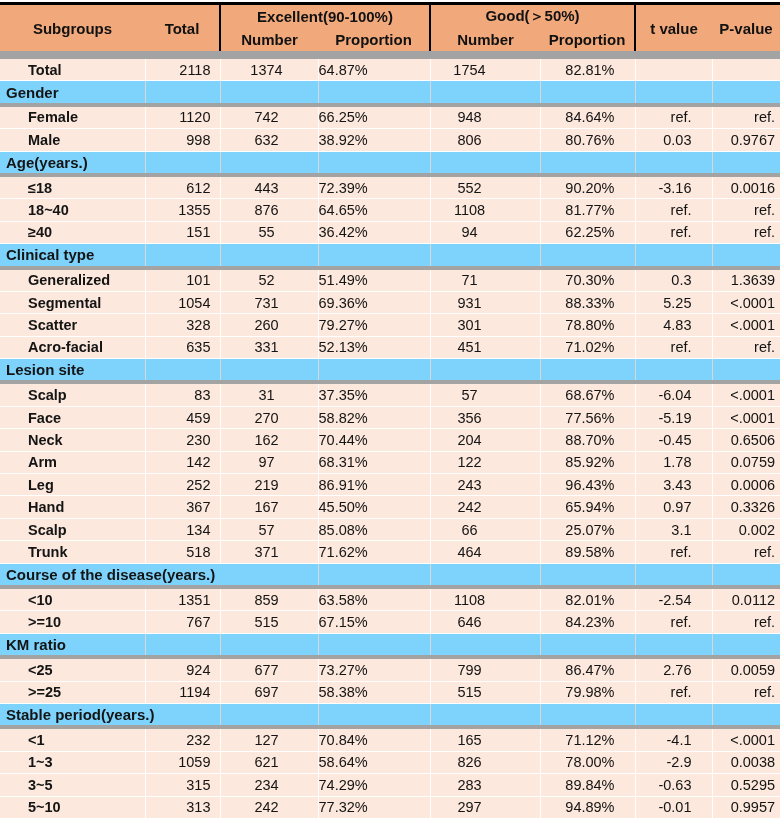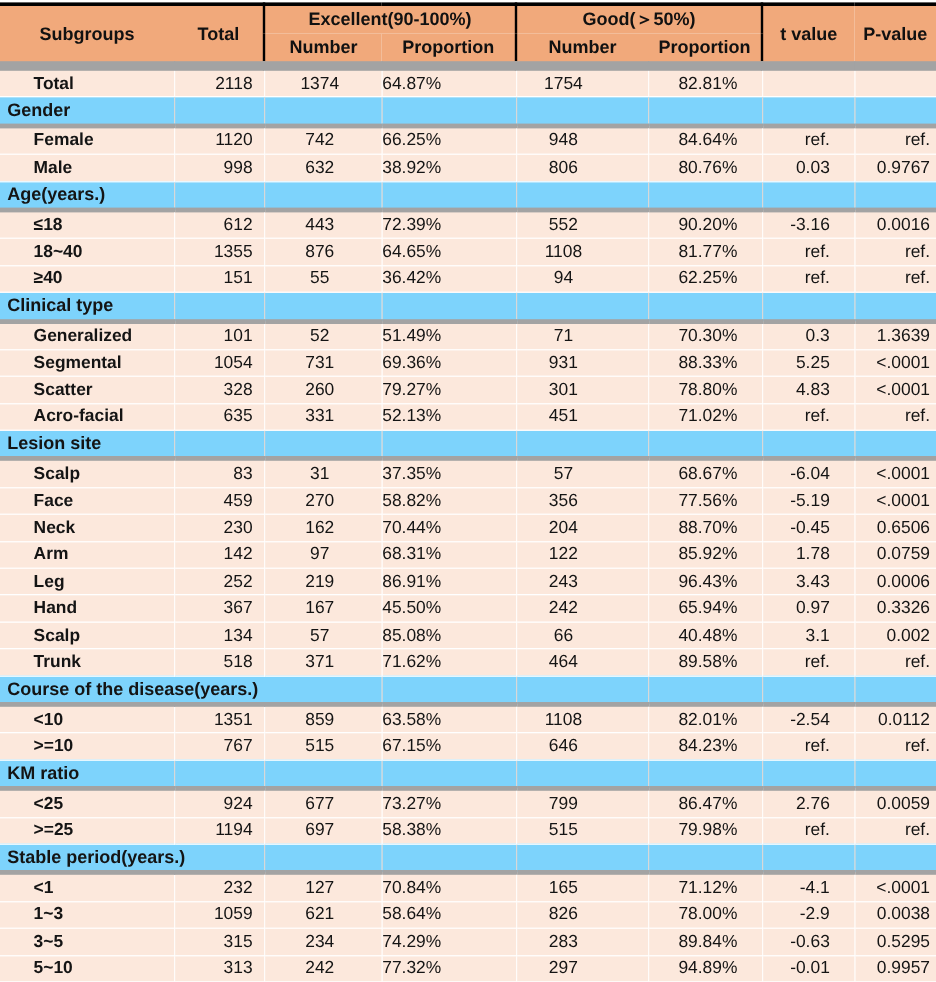--- a/index.html
+++ b/index.html
@@ -290,21 +290,21 @@
           <td class="c5">65.94%</td>
           <td class="c6">0.97</td>
           <td class="c7">0.3326</td>
         </tr>
         <tr class="data">
           <td class="c0">Scalp</td>
           <td class="c1">134</td>
           <td class="c2">57</td>
           <td class="c3">85.08%</td>
           <td class="c4">66</td>
-          <td class="c5">40.48%</td>
+          <td class="c5">25.07%</td>
           <td class="c6">3.1</td>
           <td class="c7">0.002</td>
         </tr>
         <tr class="data">
           <td class="c0">Trunk</td>
           <td class="c1">518</td>
           <td class="c2">371</td>
           <td class="c3">71.62%</td>
           <td class="c4">464</td>
           <td class="c5">89.58%</td>

